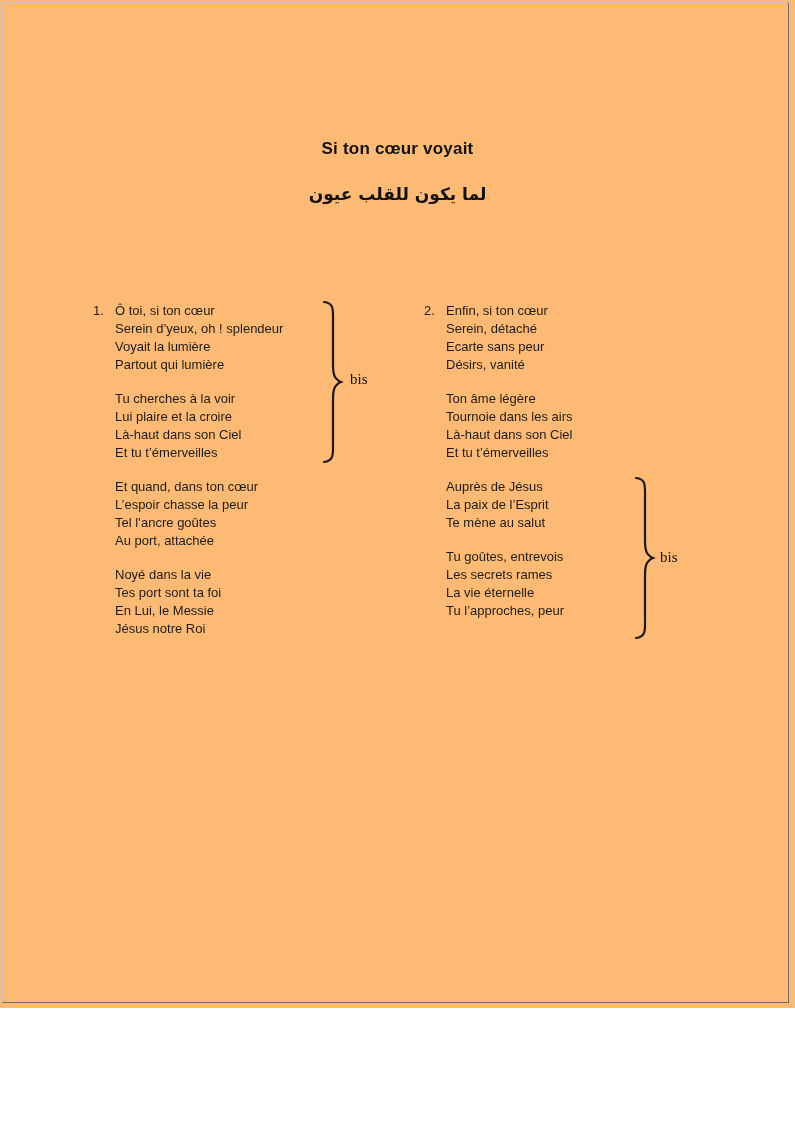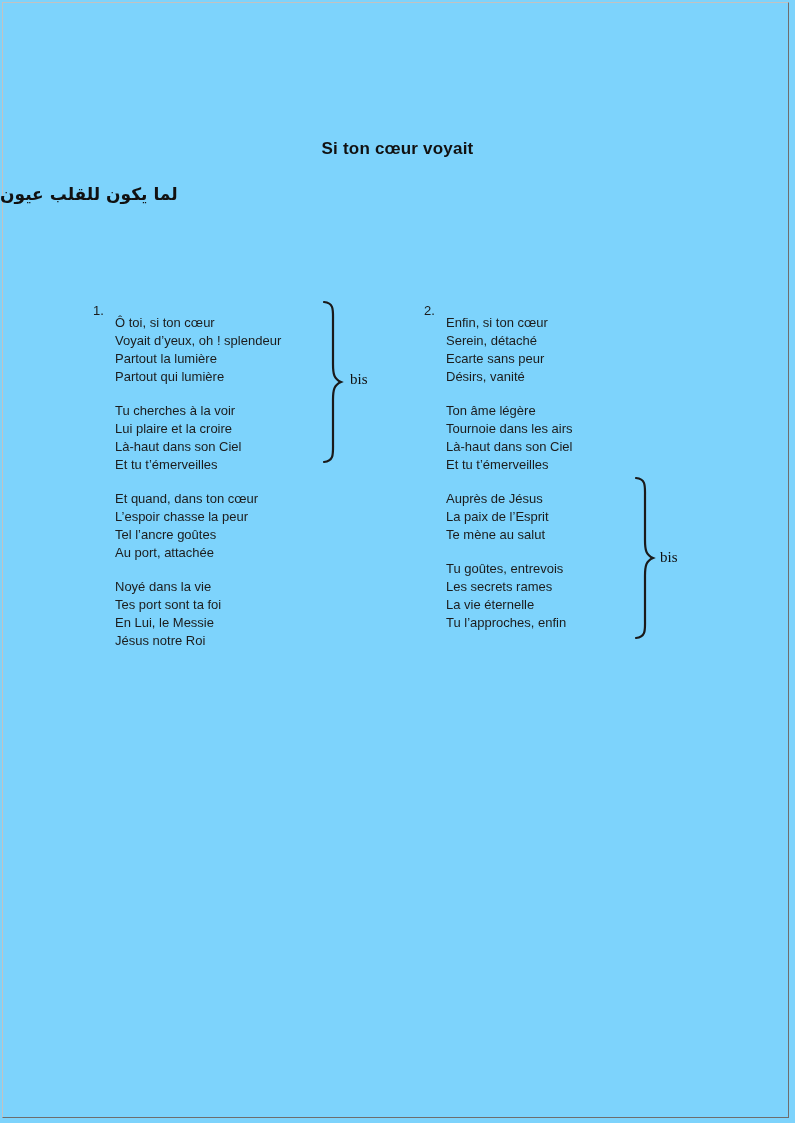--- a/index.html
+++ b/index.html
@@ -1,20 +1,20 @@
 <!DOCTYPE html>
 <html><head>
 <meta charset="utf-8">
 <style>
   html, body { margin: 0; padding: 0; background: #ffffff; }
   .page {
     position: relative;
     width: 795px;
-    height: 1123px;
-    background: #7dd3fc;
+    height: 1008px;
+    background: #fdba74;
     overflow: hidden;
     font-family: "Liberation Sans", sans-serif;
     color: #1c1c1c;
   }
   .frame {
     position: absolute;
     top: 2px; left: 2px; right: 6px; bottom: 5px;
     border: 1px solid #c2c2c2;
     border-right-color: #6e6e6e;
     border-bottom-color: #6e6e6e;
@@ -25,41 +25,41 @@
     top: 139px; left: 0; right: 0;
     text-align: center;
     font-size: 17px;
     font-weight: bold;
     color: #111;
     letter-spacing: 0.2px;
   }
   .arabic {
     position: absolute;
     top: 184px; left: 0; right: 0;
-    text-align: left;
+    text-align: center;
     direction: rtl;
     font-family: "DejaVu Sans", sans-serif;
     font-size: 17px;
     font-weight: bold;
     color: #111;
   }
   .column {
     position: absolute;
     top: 302px;
     width: 250px;
     font-size: 13px;
     line-height: 18px;
   }
   .col1 { left: 88px; }
   .col2 { left: 419px; }
   .vnum {
     position: absolute;
     left: 5px; top: 0;
   }
-  .stanza { margin: 12px 0 16px 0; padding-left: 27px; }
+  .stanza { margin: 0 0 16px 0; padding-left: 27px; }
   .brace {
     position: absolute;
     width: 24px; height: 164px;
   }
   .brace-1 { left: 320px; top: 300px; }
   .brace-2 { left: 632px; top: 476px; }
   .bis {
     position: absolute;
     font-family: "Liberation Serif", serif;
     font-size: 15px;
@@ -74,22 +74,22 @@
 <div class="page">
   <div class="frame"></div>
 
   <div class="title">Si ton cœur voyait</div>
   <div class="arabic">لما يكون للقلب عيون</div>
 
   <div class="column col1">
     <span class="vnum">1.</span>
     <div class="stanza">
       <div>Ô toi, si ton cœur</div>
-      <div>Voyait d’yeux, oh ! splendeur</div>
-      <div>Partout la lumière</div>
+      <div>Serein d’yeux, oh ! splendeur</div>
+      <div>Voyait la lumière</div>
       <div>Partout qui lumière</div>
     </div>
     <div class="stanza">
       <div>Tu cherches à la voir</div>
       <div>Lui plaire et la croire</div>
       <div>Là-haut dans son Ciel</div>
       <div>Et tu t’émerveilles</div>
     </div>
     <div class="stanza">
       <div>Et quand, dans ton cœur</div>
@@ -121,21 +121,21 @@
     </div>
     <div class="stanza">
       <div>Auprès de Jésus</div>
       <div>La paix de l’Esprit</div>
       <div>Te mène au salut</div>
     </div>
     <div class="stanza">
       <div>Tu goûtes, entrevois</div>
       <div>Les secrets rames</div>
       <div>La vie éternelle</div>
-      <div>Tu l’approches, enfin</div>
+      <div>Tu l’approches, peur</div>
     </div>
   </div>
 
   <svg class="brace brace-1" viewBox="0 0 24 164" aria-hidden="true">
     <path d="M4 2 C14 3 13 10 13 20 L13 64 C13 74 14 79 21 82 C14 85 13 90 13 100 L13 144 C13 154 14 161 4 162" fill="none" stroke="#1a1a1a" stroke-width="2.2" stroke-linecap="round"></path>
   </svg>
   <span class="bis bis-1">bis</span>
 
   <svg class="brace brace-2" viewBox="0 0 24 164" aria-hidden="true">
     <path d="M4 2 C14 3 13 10 13 20 L13 64 C13 74 14 79 21 82 C14 85 13 90 13 100 L13 144 C13 154 14 161 4 162" fill="none" stroke="#1a1a1a" stroke-width="2.2" stroke-linecap="round"></path>

